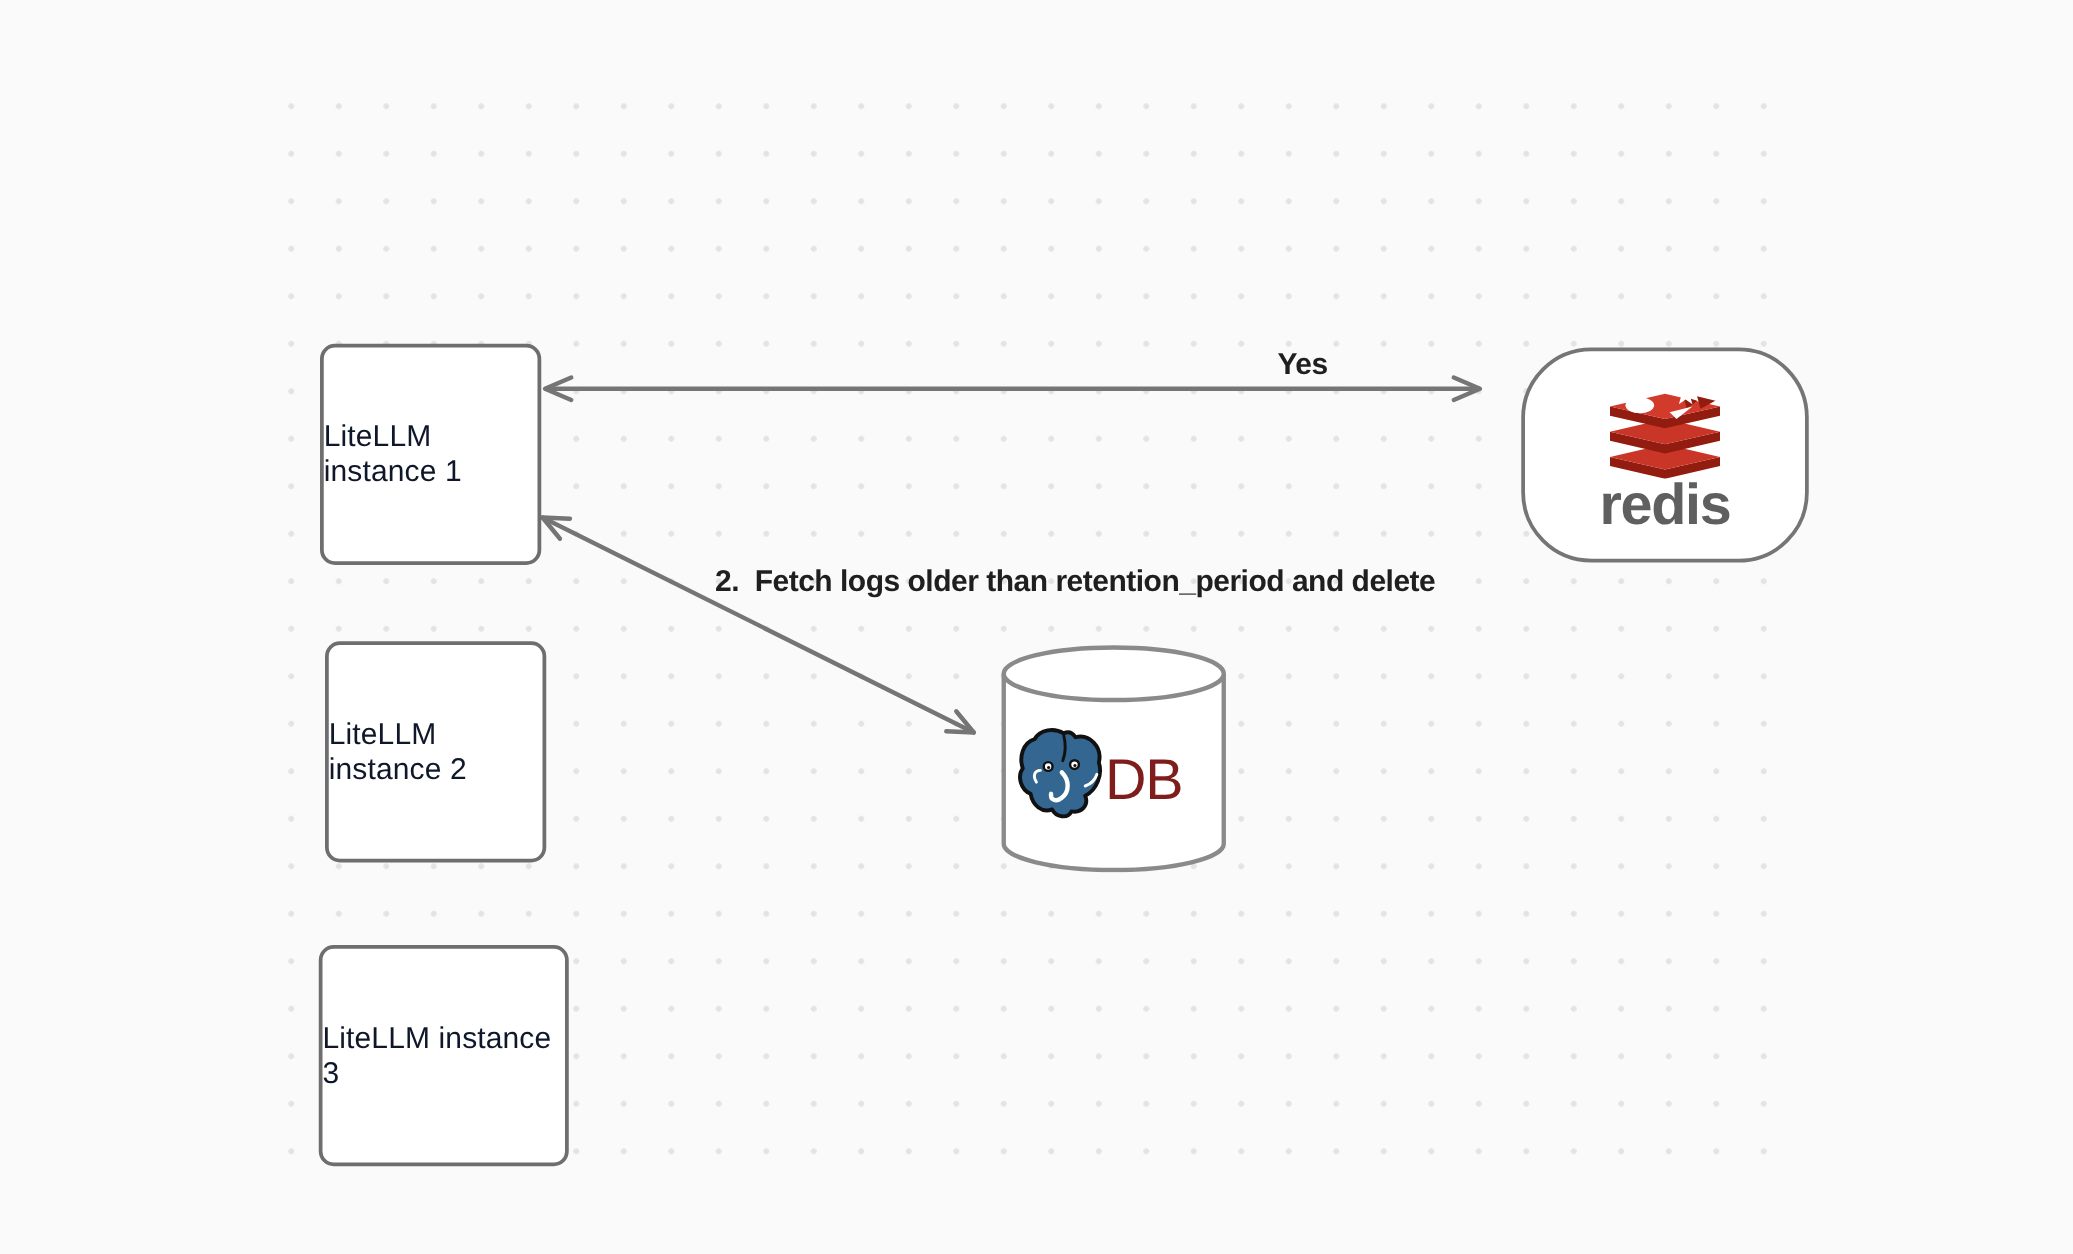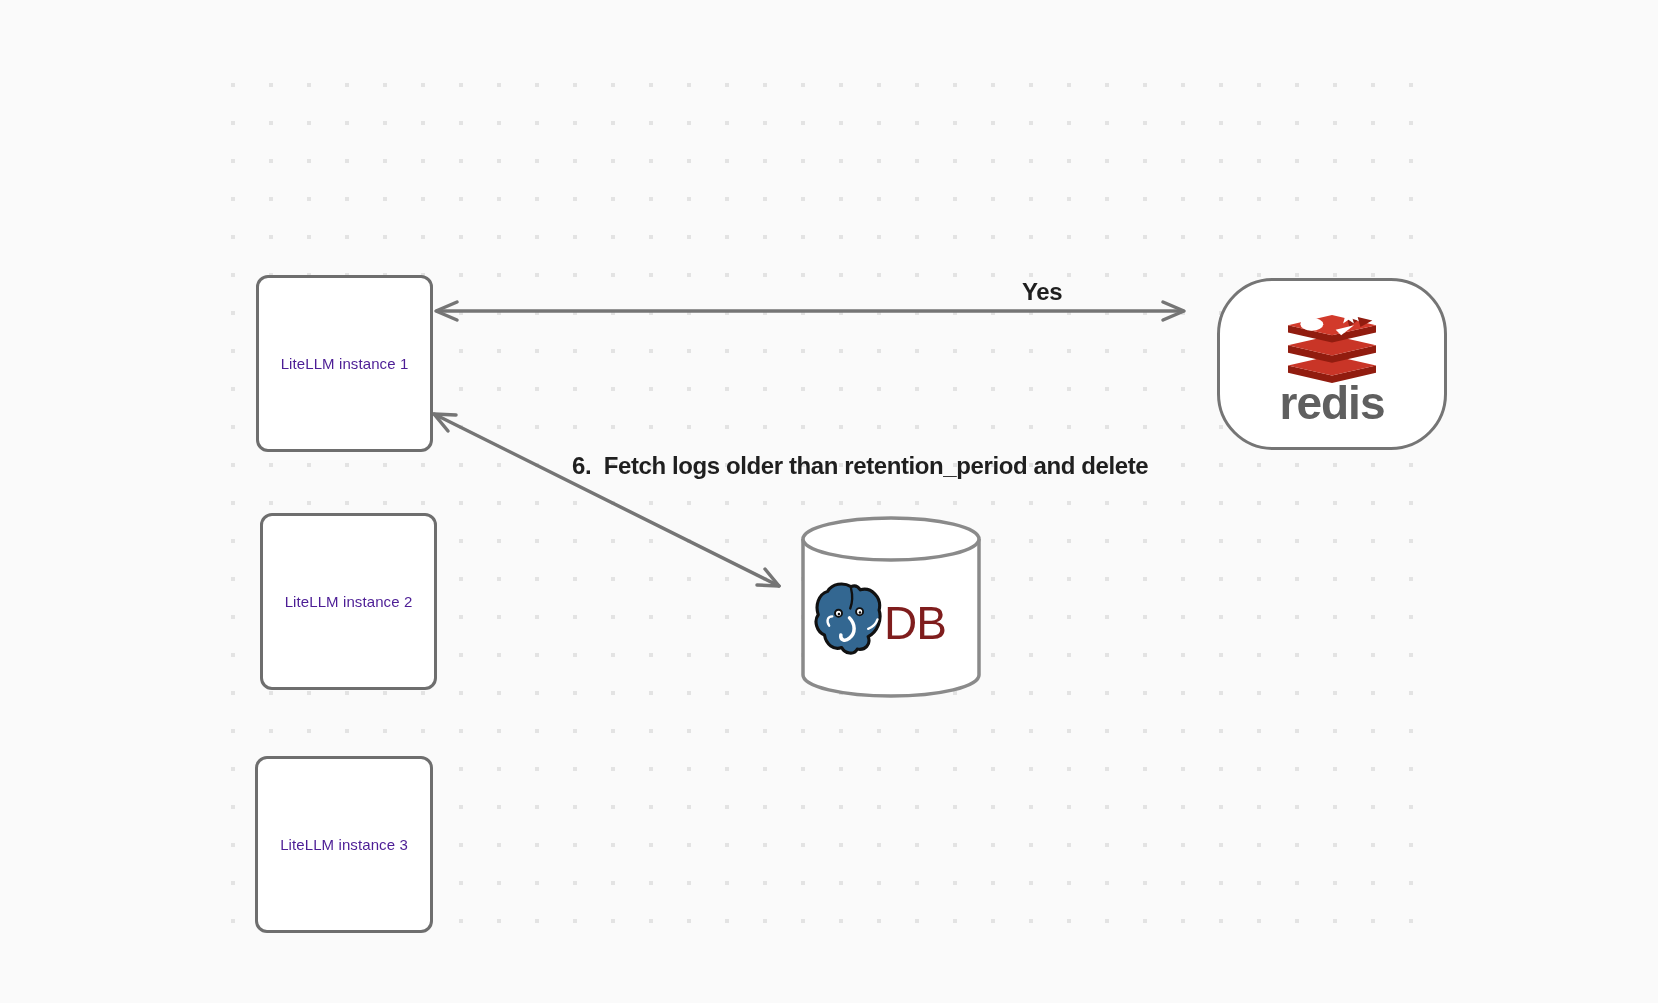--- a/index.html
+++ b/index.html
@@ -18,25 +18,25 @@
   }
   .edges-layer{position:absolute;left:0;top:0;width:1658px;height:1003px;pointer-events:none;}
   .edges-layer path{stroke:#757575;stroke-width:3.5;fill:none;stroke-linecap:round;stroke-linejoin:round;}
   .instance-box{
     position:absolute;width:177px;height:177px;
     background:#ffffff;border:3.5px solid #6e6e6e;border-radius:12px;
     box-sizing:border-box;
     display:flex;align-items:center;justify-content:center;
   }
   .instance-box .box-label{
-    font-size:15px;color:#4c1d95;letter-spacing:0.1px;
+    font-size:24px;color:#0f172a;letter-spacing:0.1px;
   }
   .box-1{left:256px;top:275px;}
   .box-2{left:260px;top:513px;}
-  .box-3{left:255px;top:756px;width:178px;}
+  .box-3{left:255px;top:756px;width:200px;}
   .edge-label{
     position:absolute;
     font-size:24px;font-weight:bold;color:#1f1f1f;
     letter-spacing:-0.4px;white-space:pre;
   }
   .edge1-label{left:492px;top:278px;}
   .edge1-response{left:1022px;top:278px;}
   .edge2-label{left:572px;top:452px;}
   .redis-node{
     position:absolute;left:1173px;top:278px;width:230px;height:172px;
@@ -84,21 +84,21 @@
     <span class="box-label">LiteLLM instance 1</span>
   </div>
   <div class="instance-box box-2">
     <span class="box-label">LiteLLM instance 2</span>
   </div>
   <div class="instance-box box-3">
     <span class="box-label">LiteLLM instance 3</span>
   </div>
 
   <div class="edge-label edge1-response">Yes</div>
-  <div class="edge-label edge2-label">6.  Fetch logs older than retention_period and delete</div>
+  <div class="edge-label edge2-label">2.  Fetch logs older than retention_period and delete</div>
 
   <div class="redis-node">
     <svg width="88" height="79" viewBox="0 0 96 86">
 
       <g transform="translate(0,56)">
         <path d="M0,11 L0,19 L48,30 L96,19 L96,11 L48,22 Z" fill="#911c0f"></path>
         <polygon points="48,0 96,11 48,22 0,11" fill="#c93527"></polygon>
       </g>
 
       <g transform="translate(0,34)">

